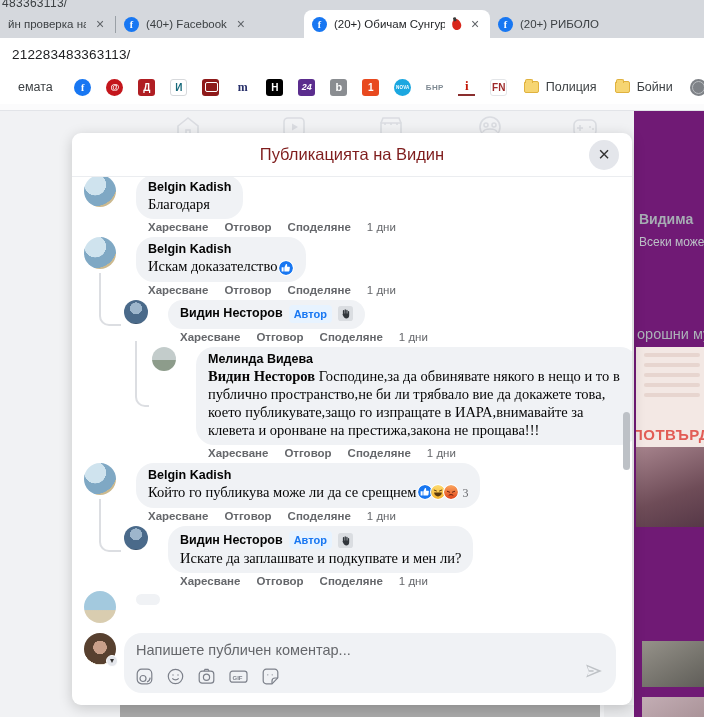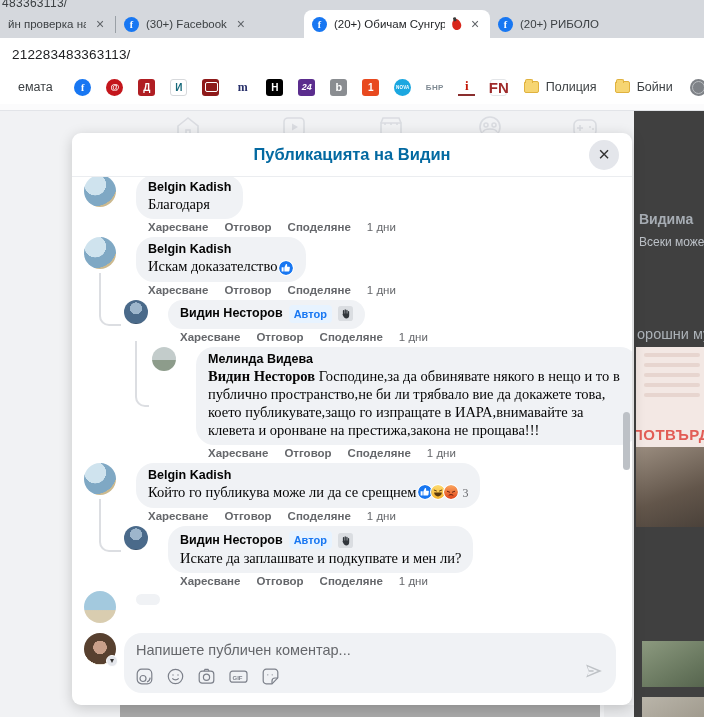--- a/index.html
+++ b/index.html
@@ -33,50 +33,50 @@
   .f-chat { background:#8E1A1A; position:relative; }
   .f-chat::after { content:""; position:absolute; top:3px; left:3px; width:11px; height:8px; border:1.5px solid #fff; border-radius:2px; }
   .f-m { background:#fff; color:#28306A; font-size:12px; font-family:"Liberation Serif",serif; }
   .f-h { background:#000; color:#fff; }
   .f-24 { background:#5B2D8E; color:#fff; font-size:9px; font-style:italic; }
   .f-b { background:#8A8D91; color:#fff; font-size:11px; }
   .f-1 { background:#E8491F; color:#fff; }
   .f-nova { background:#1BA7E0; color:#fff; font-size:4.5px; letter-spacing:.2px; }
   .f-bnr { background:#fff; color:#7F8A93; font-size:8px; letter-spacing:.4px; }
   .f-info { background:#fff; color:#C21807; font-size:13px; font-family:"Liberation Serif",serif; border-bottom:2px solid #8A2E2E; border-radius:0; }
-  .f-fn { background:#fff; border:1px solid #E3E5E8; color:#9E2A2A; font-size:15px; }
+  .f-fn { background:#fff; border:1px solid #E3E5E8; color:#9E2A2A; font-size:10px; }
   .bm-folder { display:flex; align-items:center; gap:7px; margin:0 9px; color:#3C4043; }
   .folder-ic { width:15px; height:12px; background:#F6D572; border:1px solid #E0B23E; border-radius:2px; position:relative; }
   .folder-ic::before { content:""; position:absolute; top:-3px; left:0; width:6px; height:3px; background:#F6D572; border:1px solid #E0B23E; border-bottom:none; border-radius:2px 2px 0 0; }
   .globe { width:17px; height:17px; border-radius:50%; background:#7E8287; margin:0 8px; position:relative; flex:0 0 auto; }
   .globe::before { content:""; position:absolute; inset:2px; border:1px solid #B9BCBF; border-radius:50%; }
 
   .chrome-gap { height:7px; background:#FBFBFC; border-bottom:1px solid #E2E4E8; }
 
   
   .page { position:relative; height:606px; background:#F1F2F4; overflow:hidden; }
   .navicons { position:absolute; top:2px; left:0; width:100%; height:26px; }
   .navicons svg { position:absolute; top:2px; }
-  .rightcol { position:absolute; right:0; top:0; width:70px; height:606px; background:#404040; }
+  .rightcol { position:absolute; right:0; top:0; width:70px; height:606px; background:#701a75; }
   .bg-title { position:absolute; left:5px; top:100px; font-size:14px; color:#A7ADB4; font-weight:bold; white-space:nowrap; }
   .bg-sub { position:absolute; left:5px; top:124px; font-size:12px; color:#BCC1C7; white-space:nowrap; }
   .bg-head { position:absolute; left:3px; top:215px; font-size:14.5px; color:#ACB2B8; white-space:nowrap; }
   .bg-card { position:absolute; left:2px; top:236px; width:68px; height:100px; background:#F3E8E4; overflow:hidden; }
   .bg-line { height:4px; background:#E4CFC9; margin:6px 4px 0 8px; border-radius:2px; opacity:.8; }
   .bg-stamp { position:absolute; left:-4px; bottom:4px; font-size:15px; font-weight:bold; color:#E25C55; white-space:nowrap; letter-spacing:.5px; }
   .bg-photo1 { position:absolute; left:2px; top:336px; width:68px; height:80px; background:linear-gradient(160deg,#B8A694,#6E5D4E 60%,#4E4238); opacity:.75; }
   .bg-photo2 { position:absolute; left:8px; top:530px; width:62px; height:46px; background:linear-gradient(150deg,#9FB08F,#6F8263 70%,#5C6E52); opacity:.8; }
   .bg-photo3 { position:absolute; left:8px; top:586px; width:62px; height:20px; background:linear-gradient(150deg,#D8D2C4,#B9B2A2); opacity:.8; }
   .bottom-strip { position:absolute; left:120px; top:594px; width:480px; height:12px; background:#A9A9A9; }
   .bottom-strip-r { position:absolute; left:604px; top:594px; width:30px; height:12px; background:#E9EAEC; }
 
   
   .modal { position:absolute; left:72px; top:22px; width:560px; height:572px; background:#fff; border-radius:9px; box-shadow:0 3px 14px rgba(0,0,0,.18); display:flex; flex-direction:column; overflow:hidden; }
   .m-header { position:relative; height:44px; border-bottom:1px solid #EBEDF0; display:flex; align-items:center; justify-content:center; flex:0 0 auto; }
-  .m-title { font-size:16.5px; font-weight:bold; color:#0369a1; }
+  .m-title { font-size:16.5px; font-weight:normal; color:#7f1d1d; }
   .m-close { position:absolute; right:13px; top:7px; width:30px; height:30px; border-radius:50%; background:#E4E6EB; color:#333; font-size:20px; line-height:28px; text-align:center; cursor:pointer; }
   .m-body { position:relative; flex:1; overflow:hidden; padding:12px 16px 0 12px; }
   .scrollthumb { position:absolute; right:2px; top:235px; width:7px; height:58px; background:#BDC1C6; border-radius:4px; }
 
   .cgroup { position:relative; }
   .comment { display:flex; gap:20px; margin-bottom:3px; position:relative; }
   .comment.first { margin-top:-14px; }
   .reply1 { margin-left:40px; }
   .reply2 { margin-left:68px; }
   .avatar { border-radius:50%; flex:0 0 auto; }
@@ -126,21 +126,21 @@
 <div class="tabstrip">
   <div class="top-frag">483363113/</div>
   <div class="tabs">
     <div class="tab t1">
       <span class="t-title">йн проверка на право</span>
       <span class="tab-x">×</span>
     </div>
     <div class="tab-sep"></div>
     <div class="tab t2">
       <span class="favicon-f">f</span>
-      <span class="t-title">(30+) Facebook</span>
+      <span class="t-title">(40+) Facebook</span>
       <span class="tab-x">×</span>
     </div>
     <div class="tab t3 active">
       <span class="favicon-f">f</span>
       <span class="t-title">(20+) Обичам Сунгурларе</span>
       <span class="pepper"></span>
       <span class="tab-x">×</span>
     </div>
     <div class="tab t4">
       <span class="favicon-f">f</span>

